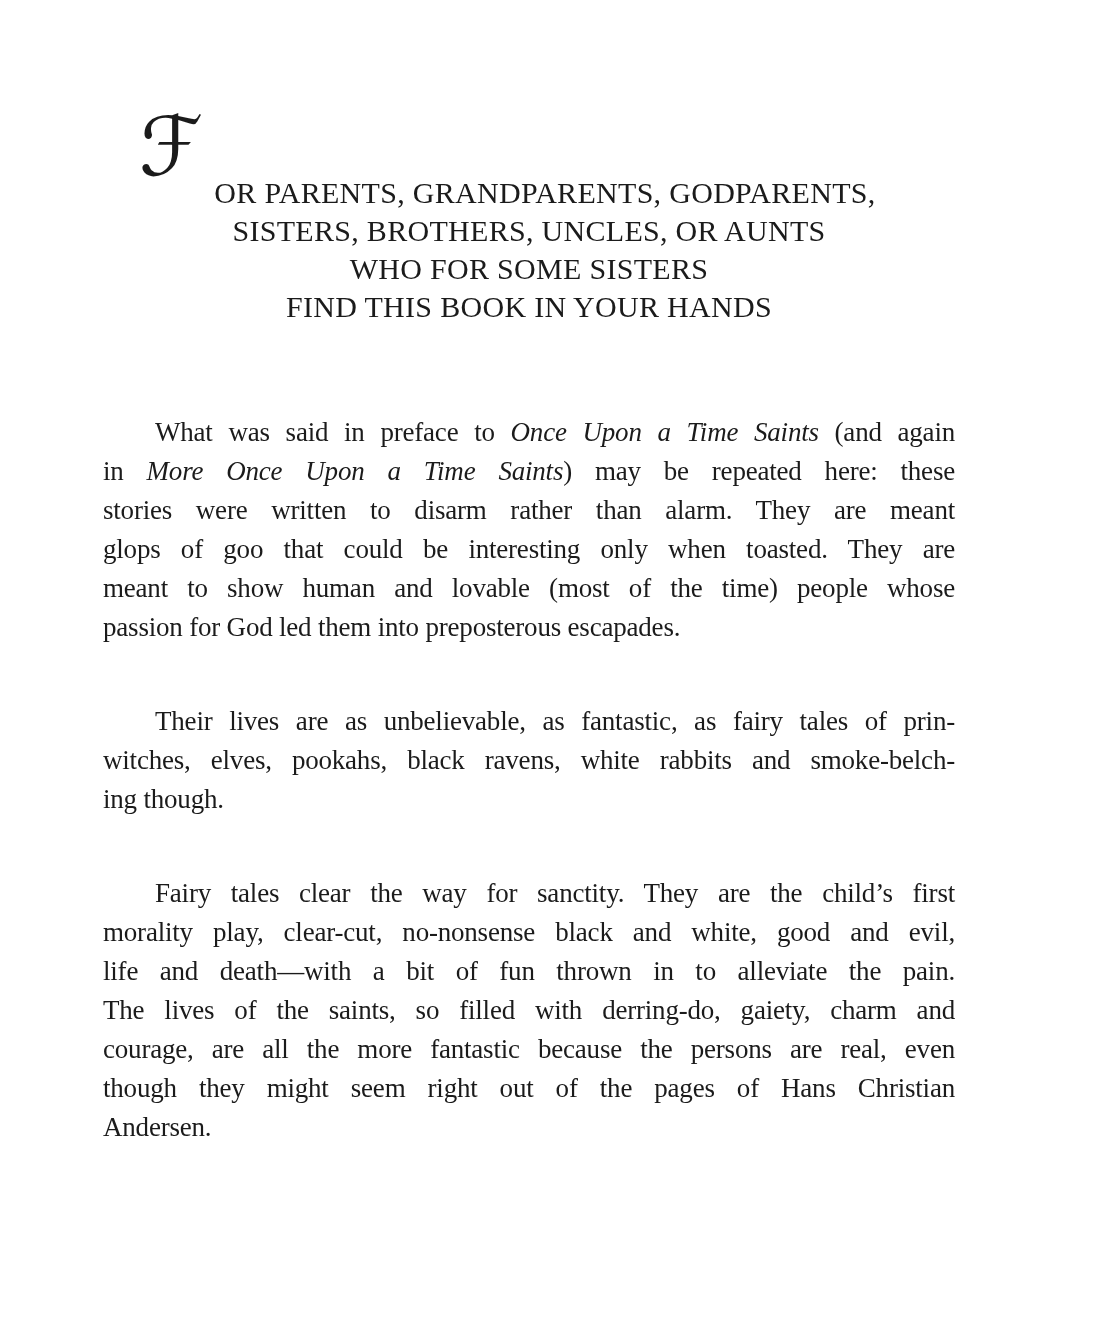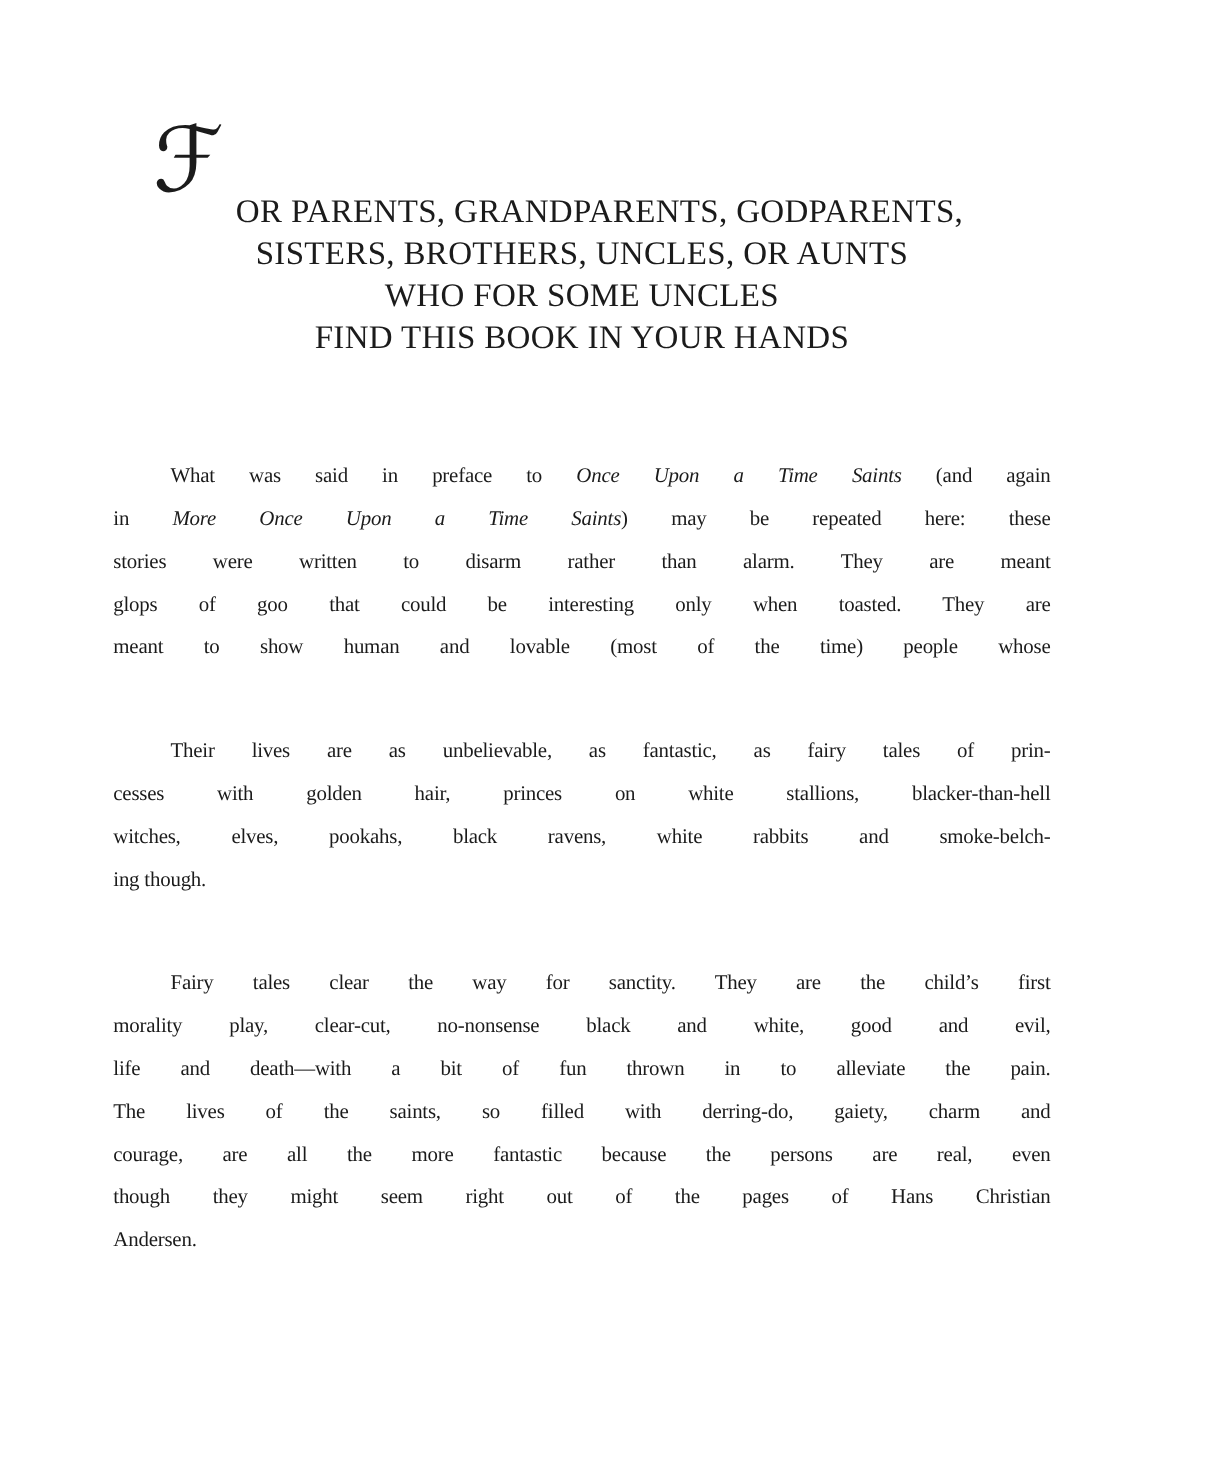--- a/index.html
+++ b/index.html
@@ -36,21 +36,21 @@
     position: absolute;
     top: -46px;
     left: calc(50% - 390px);
     font-family: "DejaVu Sans", "DejaVu Serif", sans-serif;
     font-size: 82px;
     font-weight: normal;
   }
   
   .body-text {
     margin-top: 87px;
-    font-size: 19px;
+    font-size: 27px;
     line-height: 39px;
     letter-spacing: -0.2px;
   }
   .paragraph + .paragraph {
     margin-top: 55px;
   }
   .bl {
     text-align: justify;
     text-align-last: justify;
     white-space: normal;
@@ -67,35 +67,35 @@
 </style>
 </head>
 <body style="background: rgb(255, 255, 255);">
 
 <div class="book-page" style="color: rgb(27, 27, 27);">
   <h1 class="heading">
     <div class="heading-line1">
       <span class="dropcap">ℱ</span><span>OR PARENTS, GRANDPARENTS, GODPARENTS,</span>
     </div>
     <div class="heading-line">SISTERS, BROTHERS, UNCLES, OR AUNTS</div>
-    <div class="heading-line">WHO FOR SOME UNCLES</div>
+    <div class="heading-line">WHO FOR SOME SISTERS</div>
     <div class="heading-line">FIND THIS BOOK IN YOUR HANDS</div>
   </h1>
 
   <div class="body-text">
       <div class="paragraph">
         <div class="bl first"><span>What was said in preface to </span><em>Once Upon a Time Saints</em><span> (and again</span></div>
         <div class="bl"><span>in </span><em>More Once Upon a Time Saints</em><span>) may be repeated here: these</span></div>
         <div class="bl"><span>stories were written to disarm rather than alarm. They are meant</span></div>
         <div class="bl"><span>glops of goo that could be interesting only when toasted. They are</span></div>
         <div class="bl"><span>meant to show human and lovable (most of the time) people whose</span></div>
+        <div class="bl last"><span>passion for God led them into preposterous escapades.</span></div>
       </div>
       <div class="paragraph">
         <div class="bl first"><span>Their lives are as unbelievable, as fantastic, as fairy tales of prin-</span></div>
-        <div class="bl"><span>cesses with golden hair, princes on white stallions, blacker-than-hell</span></div>
         <div class="bl"><span>witches, elves, pookahs, black ravens, white rabbits and smoke-belch-</span></div>
         <div class="bl last"><span>ing though.</span></div>
       </div>
       <div class="paragraph">
         <div class="bl first"><span>Fairy tales clear the way for sanctity. They are the child’s first</span></div>
         <div class="bl"><span>morality play, clear-cut, no-nonsense black and white, good and evil,</span></div>
         <div class="bl"><span>life and death—with a bit of fun thrown in to alleviate the pain.</span></div>
         <div class="bl"><span>The lives of the saints, so filled with derring-do, gaiety, charm and</span></div>
         <div class="bl"><span>courage, are all the more fantastic because the persons are real, even</span></div>
         <div class="bl"><span>though they might seem right out of the pages of Hans Christian</span></div>

